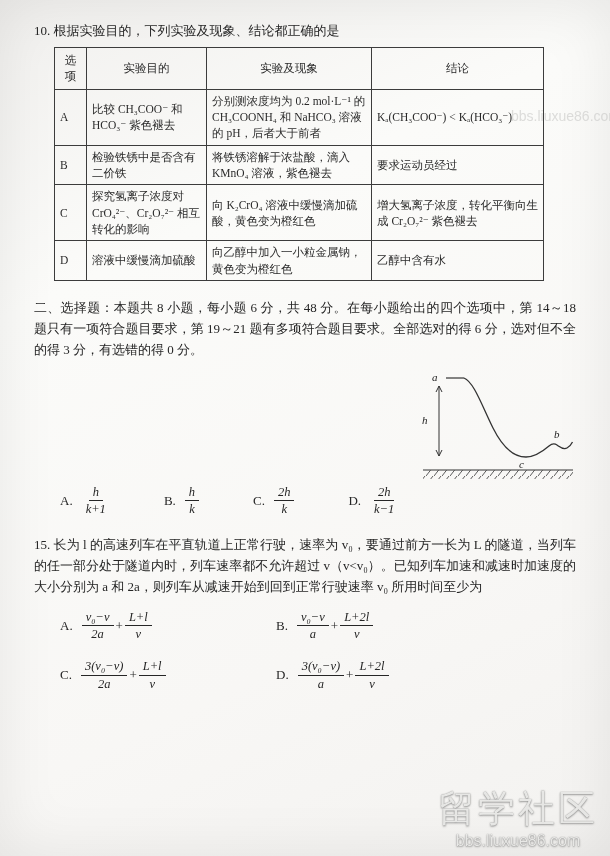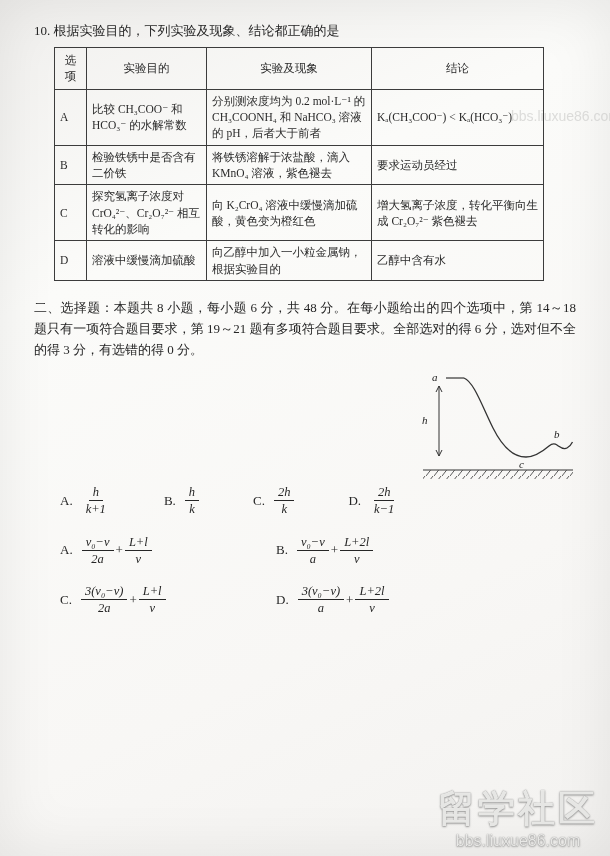--- a/index.html
+++ b/index.html
@@ -38,21 +38,21 @@
   
   .diagram { float:right; width:158px; height:112px; margin:2px 0 4px 10px; }
   .diagram text { font-size:11px; font-style:italic; fill:#222; font-family:"Liberation Serif","DejaVu Serif",serif; }
   
   .watermark {
     position:absolute; right:12px; bottom:6px; text-align:center;
     color:rgba(240,240,238,0.92);
     text-shadow:0 1px 2px rgba(90,90,90,0.55), 0 0 1px rgba(110,110,110,0.8);
     font-family:"Liberation Sans","DejaVu Sans",sans-serif; line-height:1.15;
   }
-  .wm-title { font-size:37px; font-weight:bold; letter-spacing:3px; }
+  .wm-title { font-size:37px; font-weight:normal; letter-spacing:3px; }
   .wm-url { font-size:16px; margin-top:1px; }
   .watermark-side {
     position:absolute; top:108px; right:-10px;
     color:rgba(195,195,193,0.55); font-size:14px;
     font-family:"Liberation Sans","DejaVu Sans",sans-serif;
   }
 </style>
 </head>
 <body>
 
@@ -72,40 +72,40 @@
           <tr>
             <th>选项</th>
             <th>实验目的</th>
             <th>实验及现象</th>
             <th>结论</th>
           </tr>
         </thead>
         <tbody>
           <tr>
             <td class="optcell">A</td>
-            <td>比较 CH₃COO⁻ 和 HCO₃⁻ 的水解常数</td>
+            <td>比较 CH₃COO⁻ 和 HCO₃⁻ 紫色褪去</td>
             <td>分别测浓度均为 0.2 mol·L⁻¹ 的 CH₃COONH₄ 和 NaHCO₃ 溶液的 pH，后者大于前者</td>
             <td>Kₐ(CH₃COO⁻) &lt; Kₐ(HCO₃⁻)</td>
           </tr>
           <tr>
             <td class="optcell">B</td>
             <td>检验铁锈中是否含有二价铁</td>
             <td>将铁锈溶解于浓盐酸，滴入 KMnO₄ 溶液，紫色褪去</td>
             <td>要求运动员经过</td>
           </tr>
           <tr>
             <td class="optcell">C</td>
             <td>探究氢离子浓度对 CrO₄²⁻、Cr₂O₇²⁻ 相互转化的影响</td>
             <td>向 K₂CrO₄ 溶液中缓慢滴加硫酸，黄色变为橙红色</td>
             <td>增大氢离子浓度，转化平衡向生成 Cr₂O₇²⁻ 紫色褪去</td>
           </tr>
           <tr>
             <td class="optcell">D</td>
             <td>溶液中缓慢滴加硫酸</td>
-            <td>向乙醇中加入一小粒金属钠，根据实验目的</td>
+            <td>向乙醇中加入一小粒金属钠，黄色变为橙红色</td>
             <td>乙醇中含有水</td>
           </tr>
         </tbody>
       </table>
     </section>
 
     <section>
       <p class="stem">二、选择题：本题共 8 小题，每小题 6 分，共 48 分。在每小题给出的四个选项中，第 14～18 题只有一项符合题目要求，第 19～21 题有多项符合题目要求。全部选对的得 6 分，选对但不全的得 3 分，有选错的得 0 分。</p>
     </section>
 
@@ -162,20 +162,21 @@
           <span class="opt-label">D.</span>
           <span class="frac">
             <span class="num">2h</span>
             <span class="den">k−1</span>
           </span>
         </span>
       </div>
     </section>
 
     <section>
+      <p class="stem">15. 长为 l 的高速列车在平直轨道上正常行驶，速率为 v₀，要通过前方一长为 L 的隧道，当列车的任一部分处于隧道内时，列车速率都不允许超过 v（v&lt;v₀）。已知列车加速和减速时加速度的大小分别为 a 和 2a，则列车从减速开始到回到正常行驶速率 v₀ 所用时间至少为</p>
       <div class="q15-grid">
 
         <span class="expr">
           <span class="opt-label">A.</span>
           <span class="frac">
             <span class="num">v₀−v</span>
             <span class="den">2a</span>
           </span>
           <span class="plus">+</span>
           <span class="frac">

